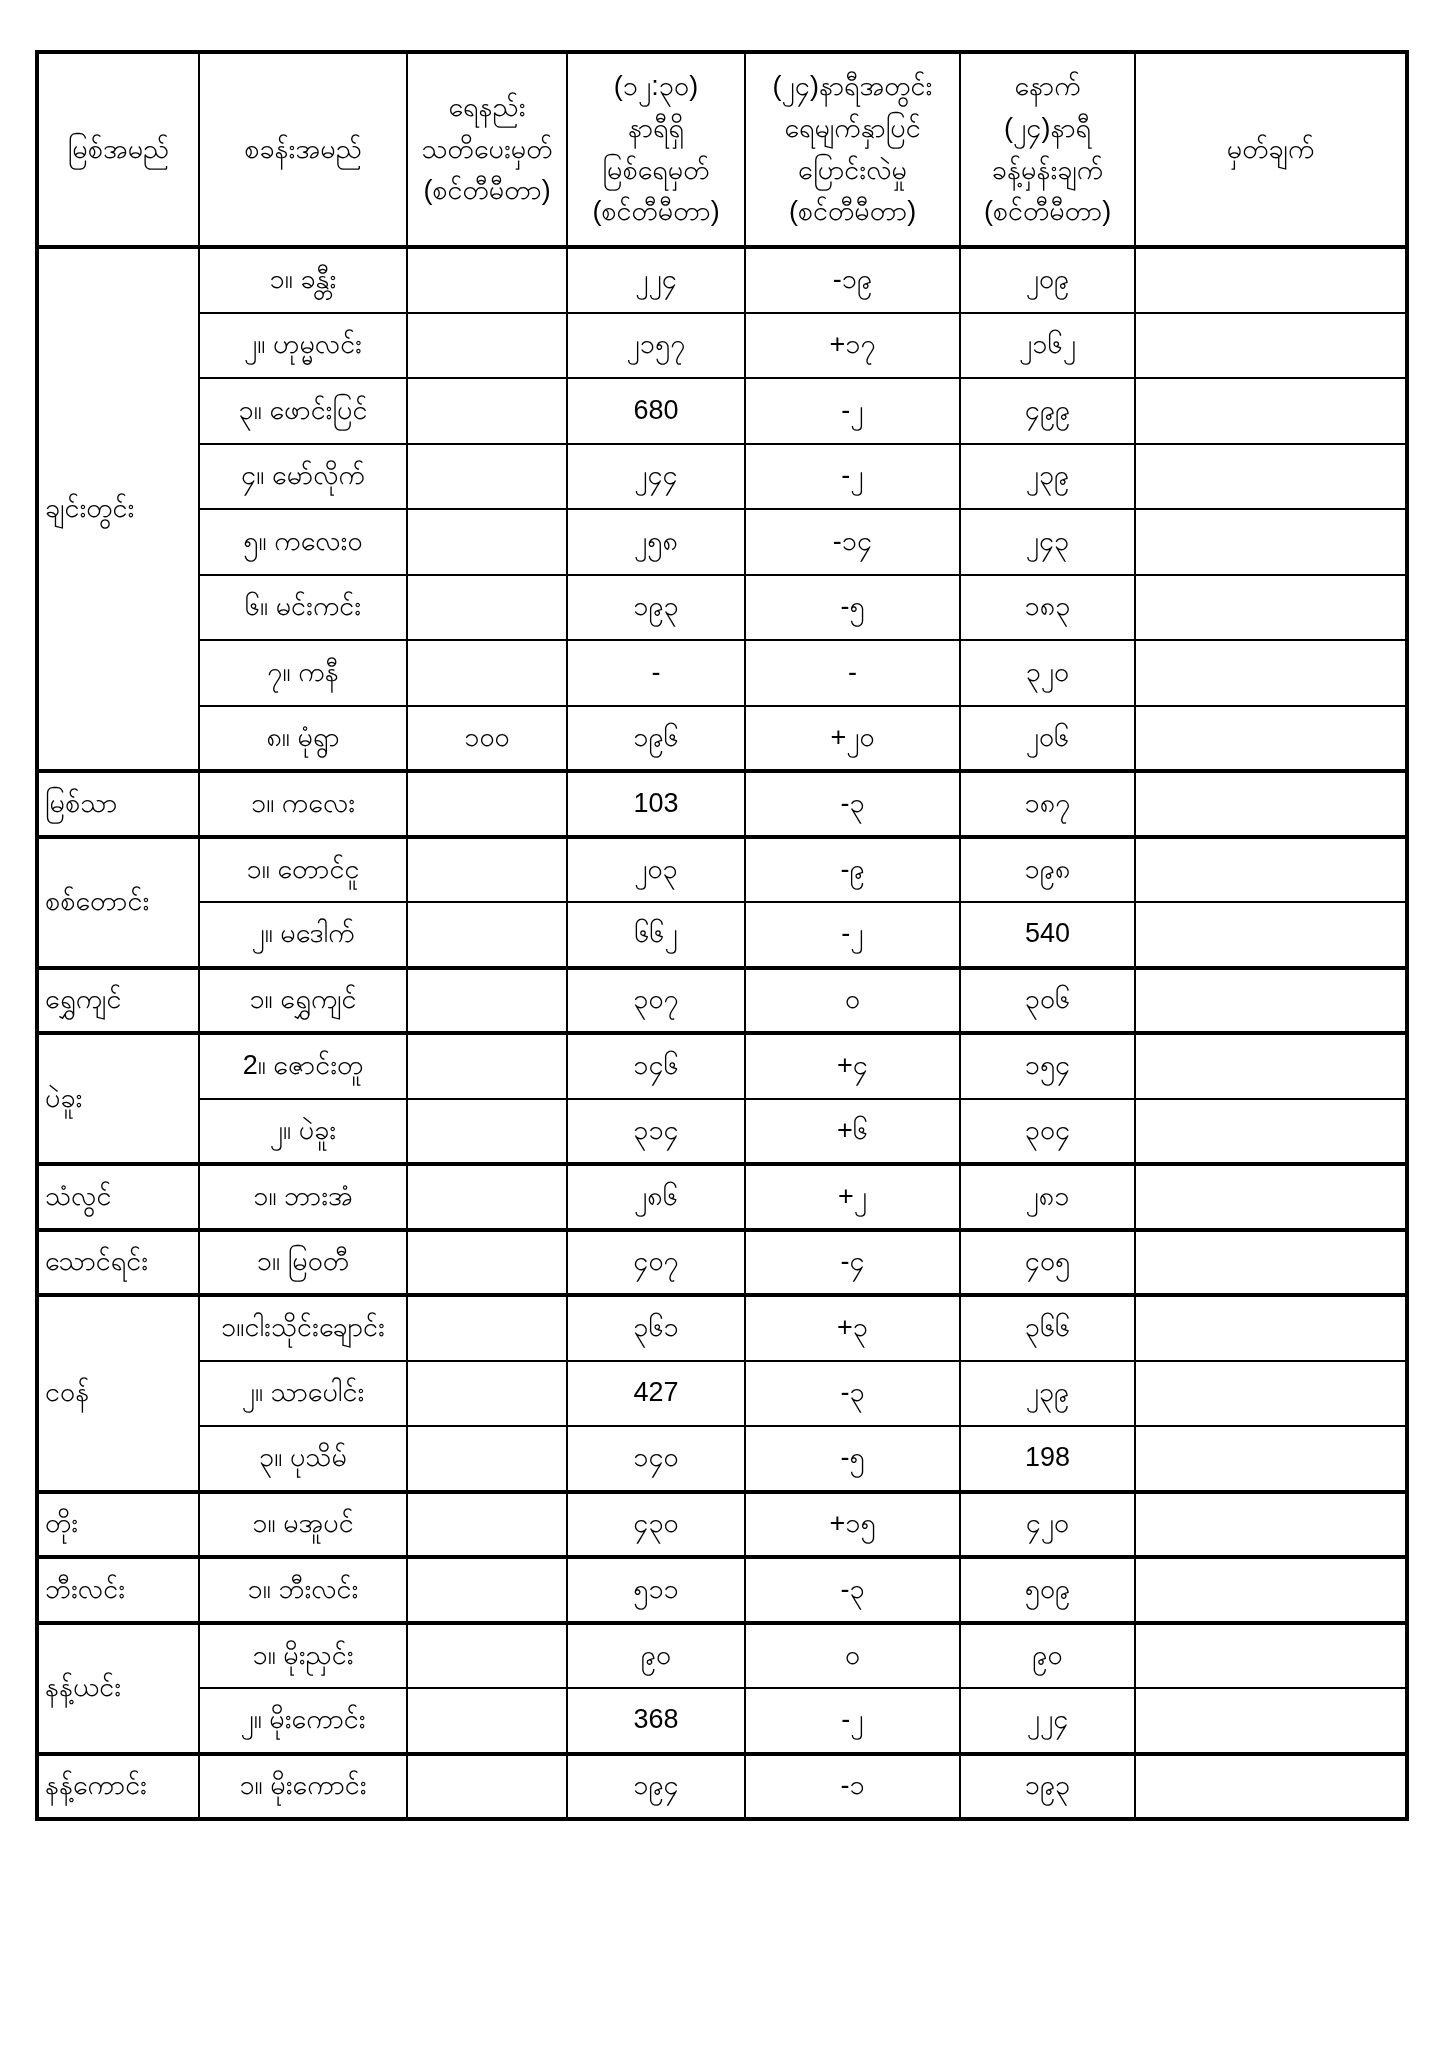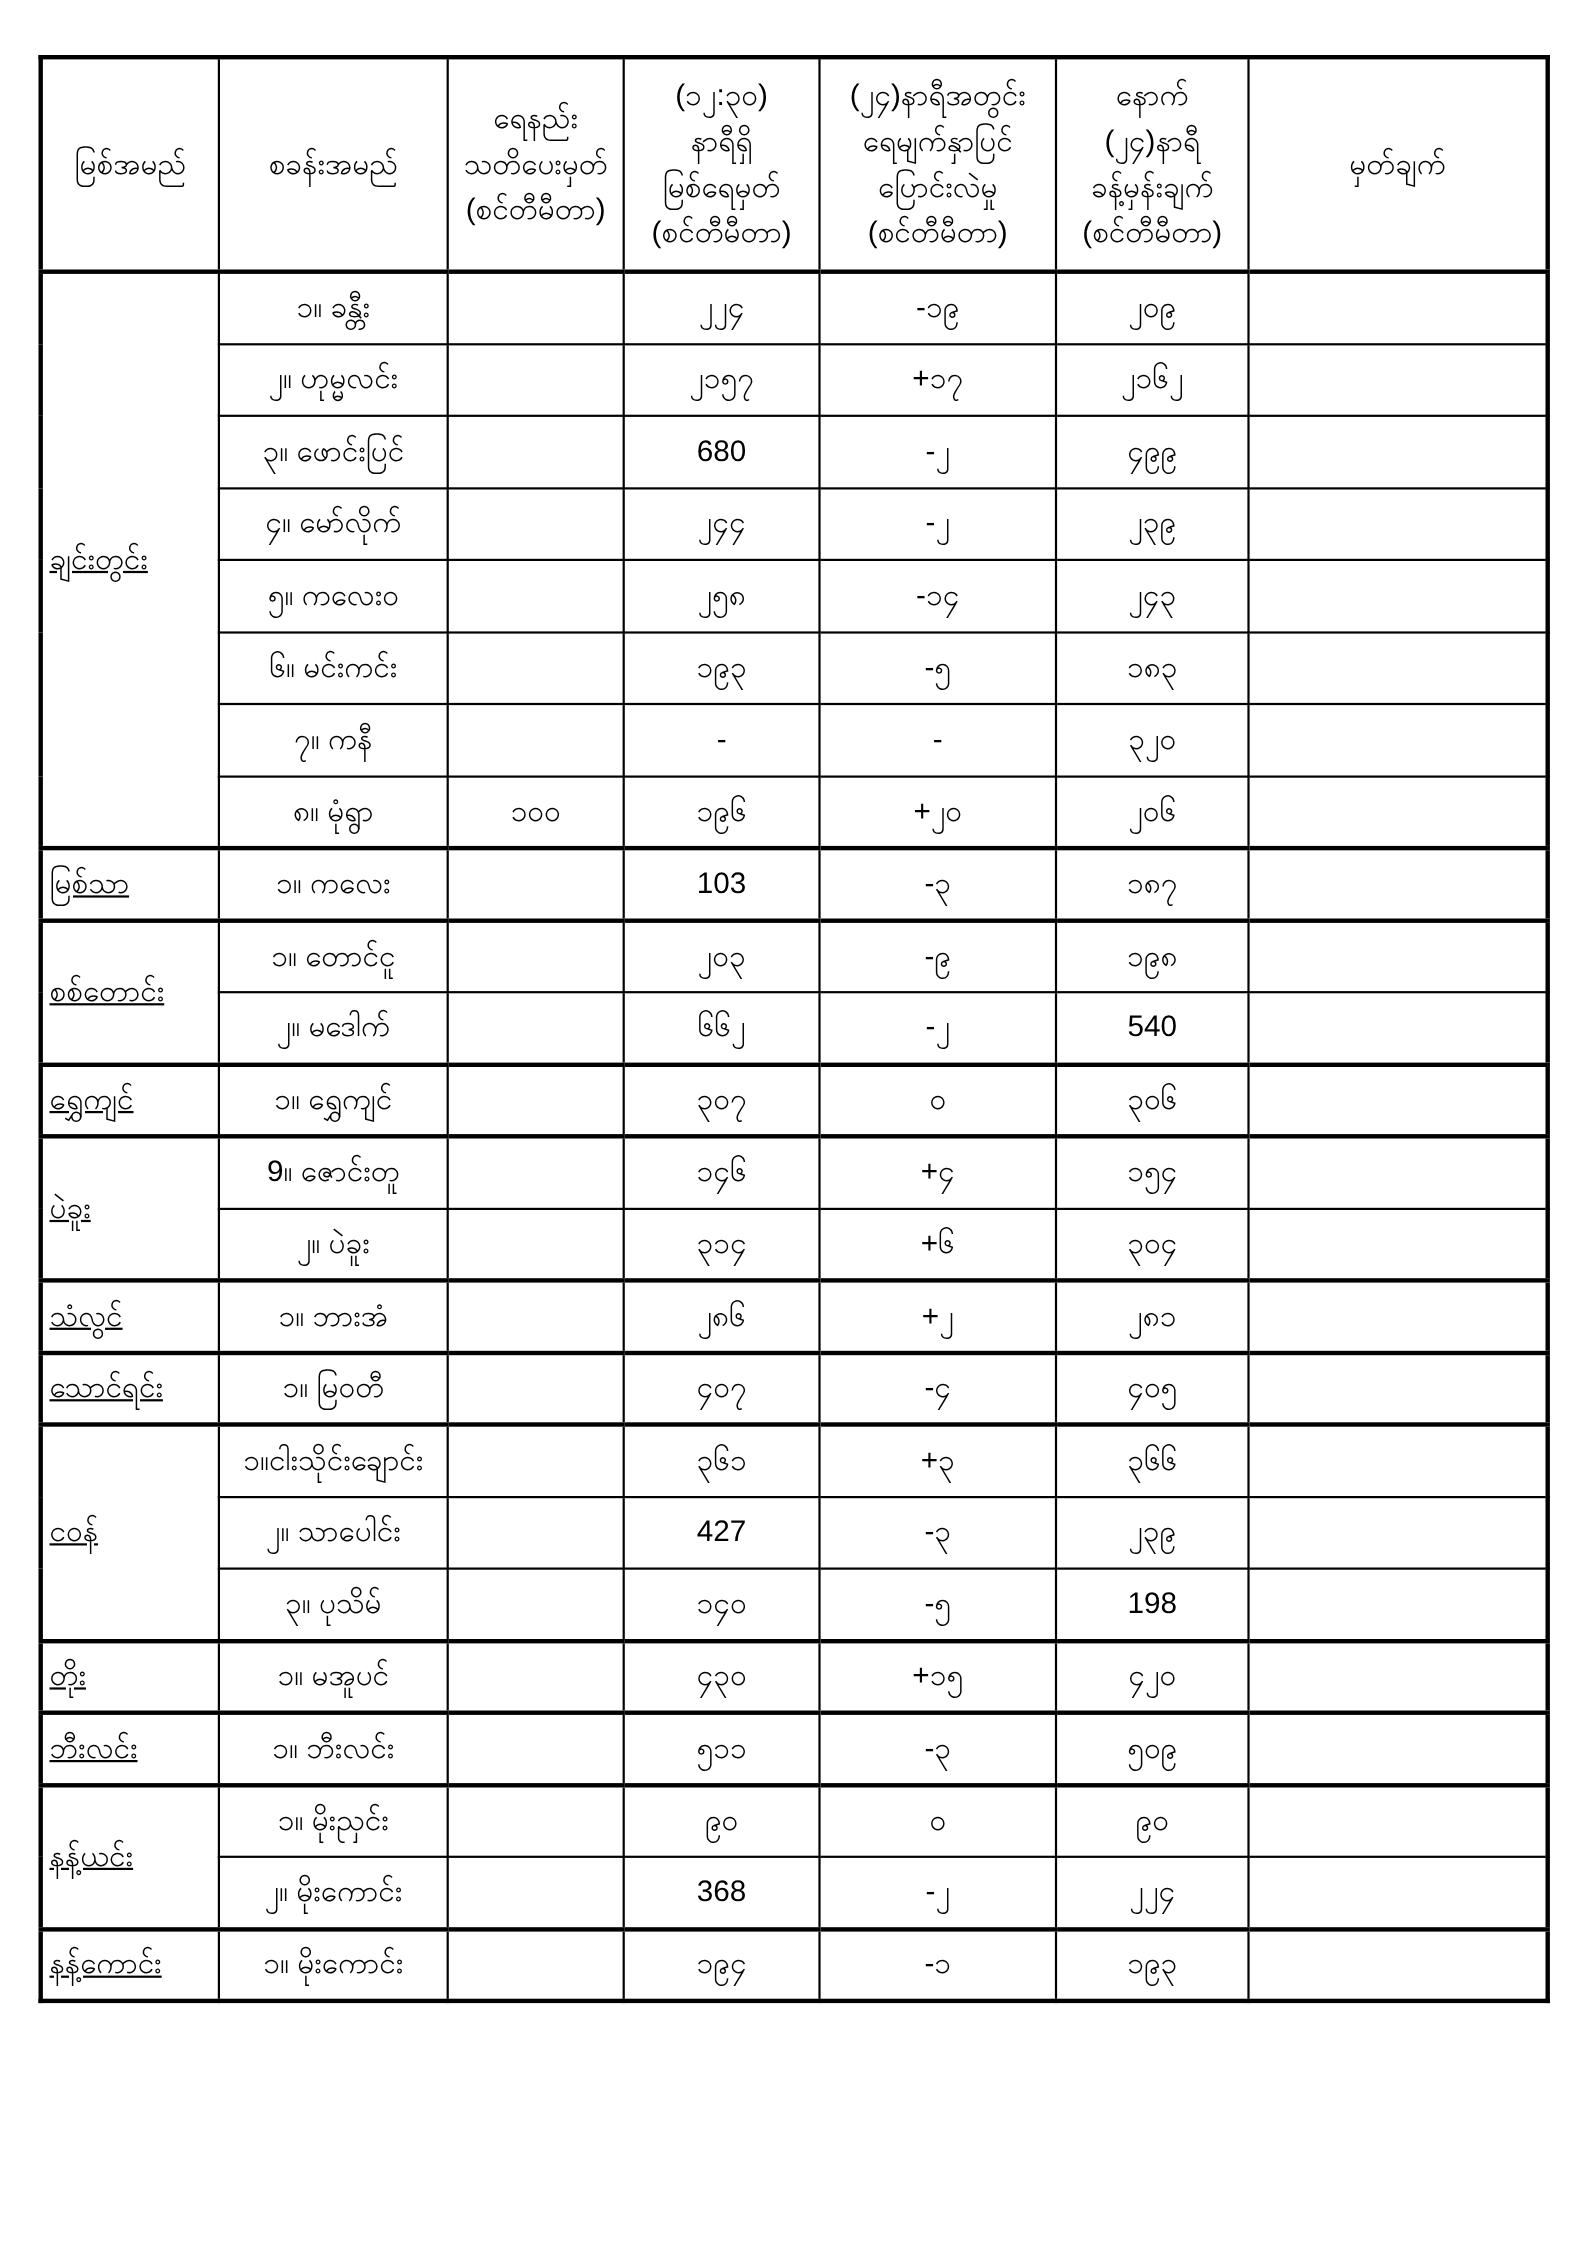--- a/index.html
+++ b/index.html
@@ -36,21 +36,21 @@
   table.water{border:4px solid #000;}
   thead th{
     height:191px;
     text-align:center;
     font-weight:normal;
     white-space:pre-line;
     border-bottom:4px solid #000;
   }
   tbody tr{height:65.5px;}
   tbody tr.group-start td{border-top:4px solid #000;}
-  td.river{text-align:left;padding-left:14px;text-decoration:underline;}
+  td.river{text-align:left;padding-left:14px;}
   td.station{text-align:center;padding-left:22px;white-space:nowrap;}
   td.warning, td.level, td.change, td.forecast{text-align:center;}
   td.remark{}
 </style>
 </head>
 <body>
 
 <div class="page">
   <table class="water">
     <colgroup>
@@ -180,21 +180,21 @@
           <td class="river" rowspan="1">ရွှေကျင်</td>
           <td class="station">၁။ ရွှေကျင်</td>
           <td class="warning"></td>
           <td class="level">၃၀၇</td>
           <td class="change">၀</td>
           <td class="forecast">၃၀၆</td>
           <td class="remark"></td>
         </tr>
         <tr class="group-start">
           <td class="river" rowspan="2">ပဲခူး</td>
-          <td class="station">9။ ဇောင်းတူ</td>
+          <td class="station">2။ ဇောင်းတူ</td>
           <td class="warning"></td>
           <td class="level">၁၄၆</td>
           <td class="change">+၄</td>
           <td class="forecast">၁၅၄</td>
           <td class="remark"></td>
         </tr>
         <tr>
           <td class="station">၂။ ပဲခူး</td>
           <td class="warning"></td>
           <td class="level">၃၁၄</td>

